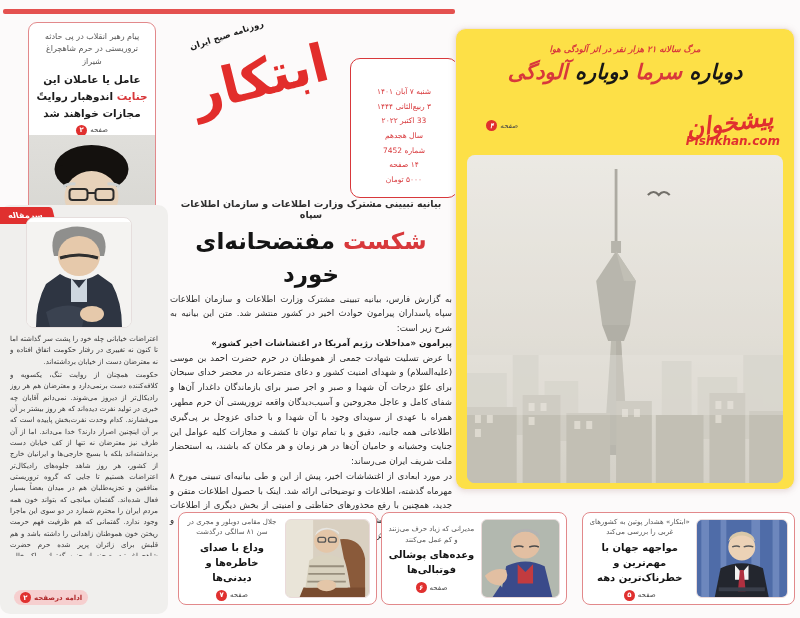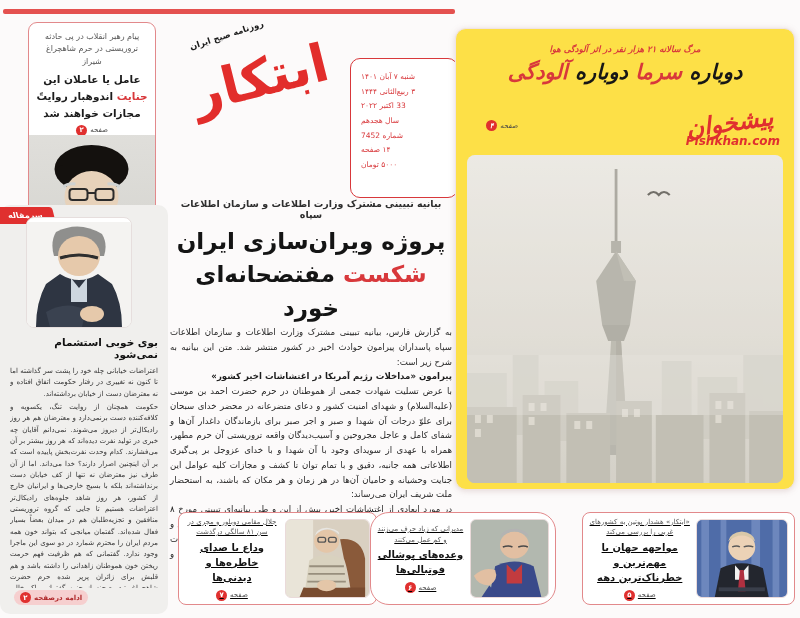--- a/index.html
+++ b/index.html
@@ -21,21 +21,21 @@
   .leader-photo{position:absolute;left:0;right:0;bottom:0;height:168px;}
 
   
   .logo-block{position:absolute;left:160px;top:0;width:200px;height:200px;}
   .logo-tagline{position:absolute;left:28px;top:30px;transform:rotate(-18deg);font-size:8.5px;font-weight:bold;color:#1a1a1a;white-space:nowrap;}
   .logo-text{position:absolute;left:0;top:52px;width:200px;text-align:center;transform:rotate(-14deg);
     font-size:52px;font-weight:bold;color:#e22d2b;letter-spacing:-2px;line-height:1;}
 
   
   .infobox{position:absolute;left:350px;top:58px;width:108px;height:140px;border:1.5px solid #d8383b;
-    border-radius:10px;background:#fff;padding:11px 10px;color:#d8383b;font-size:7.5px;line-height:1.95;text-align:left;}
+    border-radius:10px;background:#fff;padding:26px 10px;color:#d8383b;font-size:7.5px;line-height:1.95;text-align:center;}
 
   
   .poll-card{position:absolute;left:455px;top:28px;width:340px;height:462px;background:#fde047;border-radius:11px;
     box-shadow:0 1px 6px rgba(160,120,120,.25);border:1px solid #f0e4e3;font-style:italic;}
   .poll-kicker{margin-top:15px;text-align:center;font-size:8.5px;font-weight:bold;color:#d8383b;}
   .poll-headline{margin-top:6px;text-align:center;font-size:21px;font-weight:bold;color:#161616;letter-spacing:-.5px;}
   .poll-badge{position:absolute;left:30px;top:88px;}
   .watermark{position:absolute;right:14px;top:82px;text-align:left;direction:ltr;}
   .wm-fa{font-size:24px;font-weight:bold;color:#e0302f;transform:rotate(-8deg);display:inline-block;line-height:1;}
   .wm-en{font-size:12px;font-weight:bold;color:#e0302f;line-height:1.1;}
@@ -61,24 +61,24 @@
   .ed-body{margin-top:6px;font-size:7px;color:#333;text-align:justify;line-height:1.62;height:222px;overflow:hidden;}
   .ed-body p{margin:0 0 2px;}
   .ed-continue{position:absolute;left:14px;bottom:9px;display:flex;align-items:center;gap:3px;
     background:#f6cfcf;border-radius:8px;padding:2px 6px;}
   .ed-continue .txt{font-size:7px;font-weight:bold;color:#b02a2c;}
 
   
   .news-box{position:absolute;top:512px;height:93px;background:#fff;border:1.5px solid #e2898b;border-radius:8px;
     display:flex;flex-direction:row;padding:6px;gap:6px;}
   .nb-a{left:178px;width:199px;}
-  .nb-b{left:370px;width:186px;border-radius:19px;}
+  .nb-b{left:381px;width:186px;}
   .nb-c{left:582px;width:213px;justify-content:center;}
   .nb-photo{flex:0 0 46%;border-radius:6px;overflow:hidden;border:1px solid #eadada;}
-  .nb-text{flex:1;display:flex;flex-direction:column;align-items:center;justify-content:center;gap:2px;text-decoration:underline;}
+  .nb-text{flex:1;display:flex;flex-direction:column;align-items:center;justify-content:center;gap:2px;}
   .nb-kicker{font-size:7px;color:#555;text-align:center;line-height:1.5;}
   .nb-title{font-size:10px;font-weight:bold;color:#141414;text-align:center;line-height:1.5;}
   svg{display:block;width:100%;height:100%;}
 </style>
 </head>
 <body>
 
 <div id="page">
 
   <div class="top-rule"></div>
@@ -202,21 +202,20 @@
         </g>
         <rect width="318" height="328" fill="#e9e6df" opacity=".28"></rect>
         <rect y="200" width="318" height="60" fill="#e9e6df" opacity=".35"></rect>
       </svg>
     </div>
   </div>
 
   <div class="main-article">
     <div class="ma-kicker">بیانیه تبیینی مشترک وزارت اطلاعات و سازمان اطلاعات سپاه</div>
     <div class="ma-headline">
-      <div>پروژه ویران‌سازی ایران</div>
       <div><span class="red">شکست</span><span> مفتضحانه‌ای خورد</span></div>
     </div>
     <div class="ma-body">
       <p>به گزارش فارس، بیانیه تبیینی مشترک وزارت اطلاعات و سازمان اطلاعات سپاه پاسداران پیرامون حوادث اخیر در کشور منتشر شد. متن این بیانیه به شرح زیر است:</p>
       <p class="ma-sub">پیرامون «مداخلات رژیم آمریکا در اغتشاشات اخیر کشور»</p>
       <p>با عرض تسلیت شهادت جمعی از هموطنان در حرم حضرت احمد بن موسی (علیه‌السلام) و شهدای امنیت کشور و دعای متضرعانه در محضر خدای سبحان برای علوّ درجات آن شهدا و صبر و اجر صبر برای بازماندگان داغدار آن‌ها و شفای کامل و عاجل مجروحین و آسیب‌دیدگان واقعه تروریستی آن حرم مطهر، همراه با عهدی از سویدای وجود با آن شهدا و با خدای عزوجل بر پی‌گیری اطلاعاتی همه جانبه، دقیق و با تمام توان تا کشف و مجازات کلیه عوامل این جنایت وحشیانه و حامیان آن‌ها در هر زمان و هر مکان که باشند، به استحضار ملت شریف ایران می‌رساند:</p>
       <p>در مورد ابعادی از اغتشاشات اخیر، پیش از این و طی بیانیه‌ای تبیینی مورخ ۸ مهرماه گذشته، اطلاعات و توضیحاتی ارائه شد. اینک با حصول اطلاعات متقن و جدید، همچنین با رفع محذورهای حفاظتی و امنیتی از بخش دیگری از اطلاعات موجود، توضیحات بیشتری را به آگاهی مردم سربلند ایران اسلامی می‌رساند و در این راستا پیشاپیش توضیح سه نکته را ضروری می‌داند:</p>
     </div>
 
   </div>
@@ -231,21 +230,20 @@
           <path d="M30 10 Q53 -2 76 12 Q82 22 78 34 L28 34 Q24 20 30 10 Z" fill="#8f8f8d"></path>
           <ellipse cx="53" cy="34" rx="21" ry="20" fill="#e6c9ab"></ellipse>
           <path d="M34 36 Q53 30 72 36" stroke="#2e2e2e" stroke-width="3" fill="none"></path>
           <path d="M34 52 Q53 64 72 52 L86 62 Q96 80 96 105 L10 105 Q10 80 20 62 Z" fill="#2e3542"></path>
           <path d="M45 56 L53 66 L61 56 L61 80 L45 80 Z" fill="#cdd6df"></path>
           <path d="M20 90 Q40 78 60 88 L56 105 L24 105 Z" fill="#3a4250"></path>
           <ellipse cx="66" cy="92" rx="12" ry="8" fill="#e6c9ab"></ellipse>
         </svg>
       </div>
     </div>
-    <div class="ed-title">بوی خوبی استشمام نمی‌شود</div>
     <div class="ed-body">
       <p>اعتراضات خیابانی چله خود را پشت سر گذاشته اما تا کنون نه تغییری در رفتار حکومت اتفاق افتاده و نه معترضان دست از خیابان برداشته‌اند.</p>
       <p>حکومت همچنان از روایت تنگ، یکسویه و کلافه‌کننده دست برنمی‌دارد و معترضان هم هر روز رادیکال‌تر از دیروز می‌شوند. نمی‌دانم آقایان چه خبری در تولید نفرت دیده‌اند که هر روز بیشتر بر آن می‌فشارند. کدام وحدت نفرت‌بخش پاییده است که بر آن اینچنین اصرار دارند؟ خدا می‌داند. اما از آن طرف نیز معترضان نه تنها از کف خیابان دست برنداشته‌اند بلکه با بسیج خارجی‌ها و ایرانیان خارج از کشور، هر روز شاهد جلوه‌های رادیکال‌تر اعتراضات هستیم تا جایی که گروه تروریستی منافقین و تجزیه‌طلبان هم در میدان بعضاً بسیار فعال شده‌اند. گفتمان میانجی که بتواند خون همه مردم ایران را محترم شمارد در دو سوی این ماجرا وجود ندارد. گفتمانی که هم ظرفیت فهم حرمت ریختن خون هموطنان زاهدانی را داشته باشد و هم قلبش برای زائران پرپر شده حرم حضرت شاهچراغ بتپد. صحنه از چنین گفتمانی پاک خالی است و این بسیار خطرناک است. متاسفانه متولیان هر روز تعابیرشان تندتر می‌شود و از شعار تعارف‌آمیز گفت‌وگو به مقابله برخورد سنگین و سختگیری بیشتر اجتماعی رسیده‌اند و از آن طرف نیز تریبون‌های معترضان بیشتر به دست جریانات خشونت‌طلب خارج‌نشین افتاده است؛ کسانی که از خون جوانان این سرزمین کاسبی می‌کنند. داعش رسماً مسئولیت این حمله تروریستی را پذیرفته اما جامعه به قدری قطبیزه شده که این واقعیت مسلم را نیز دوقطبی روایت می‌کند.</p>
     </div>
     <div class="ed-continue">
       <span class="txt">ادامه درصفحه</span>
       <span class="badge-circle">۲</span>
     </div>
   </div>
 

